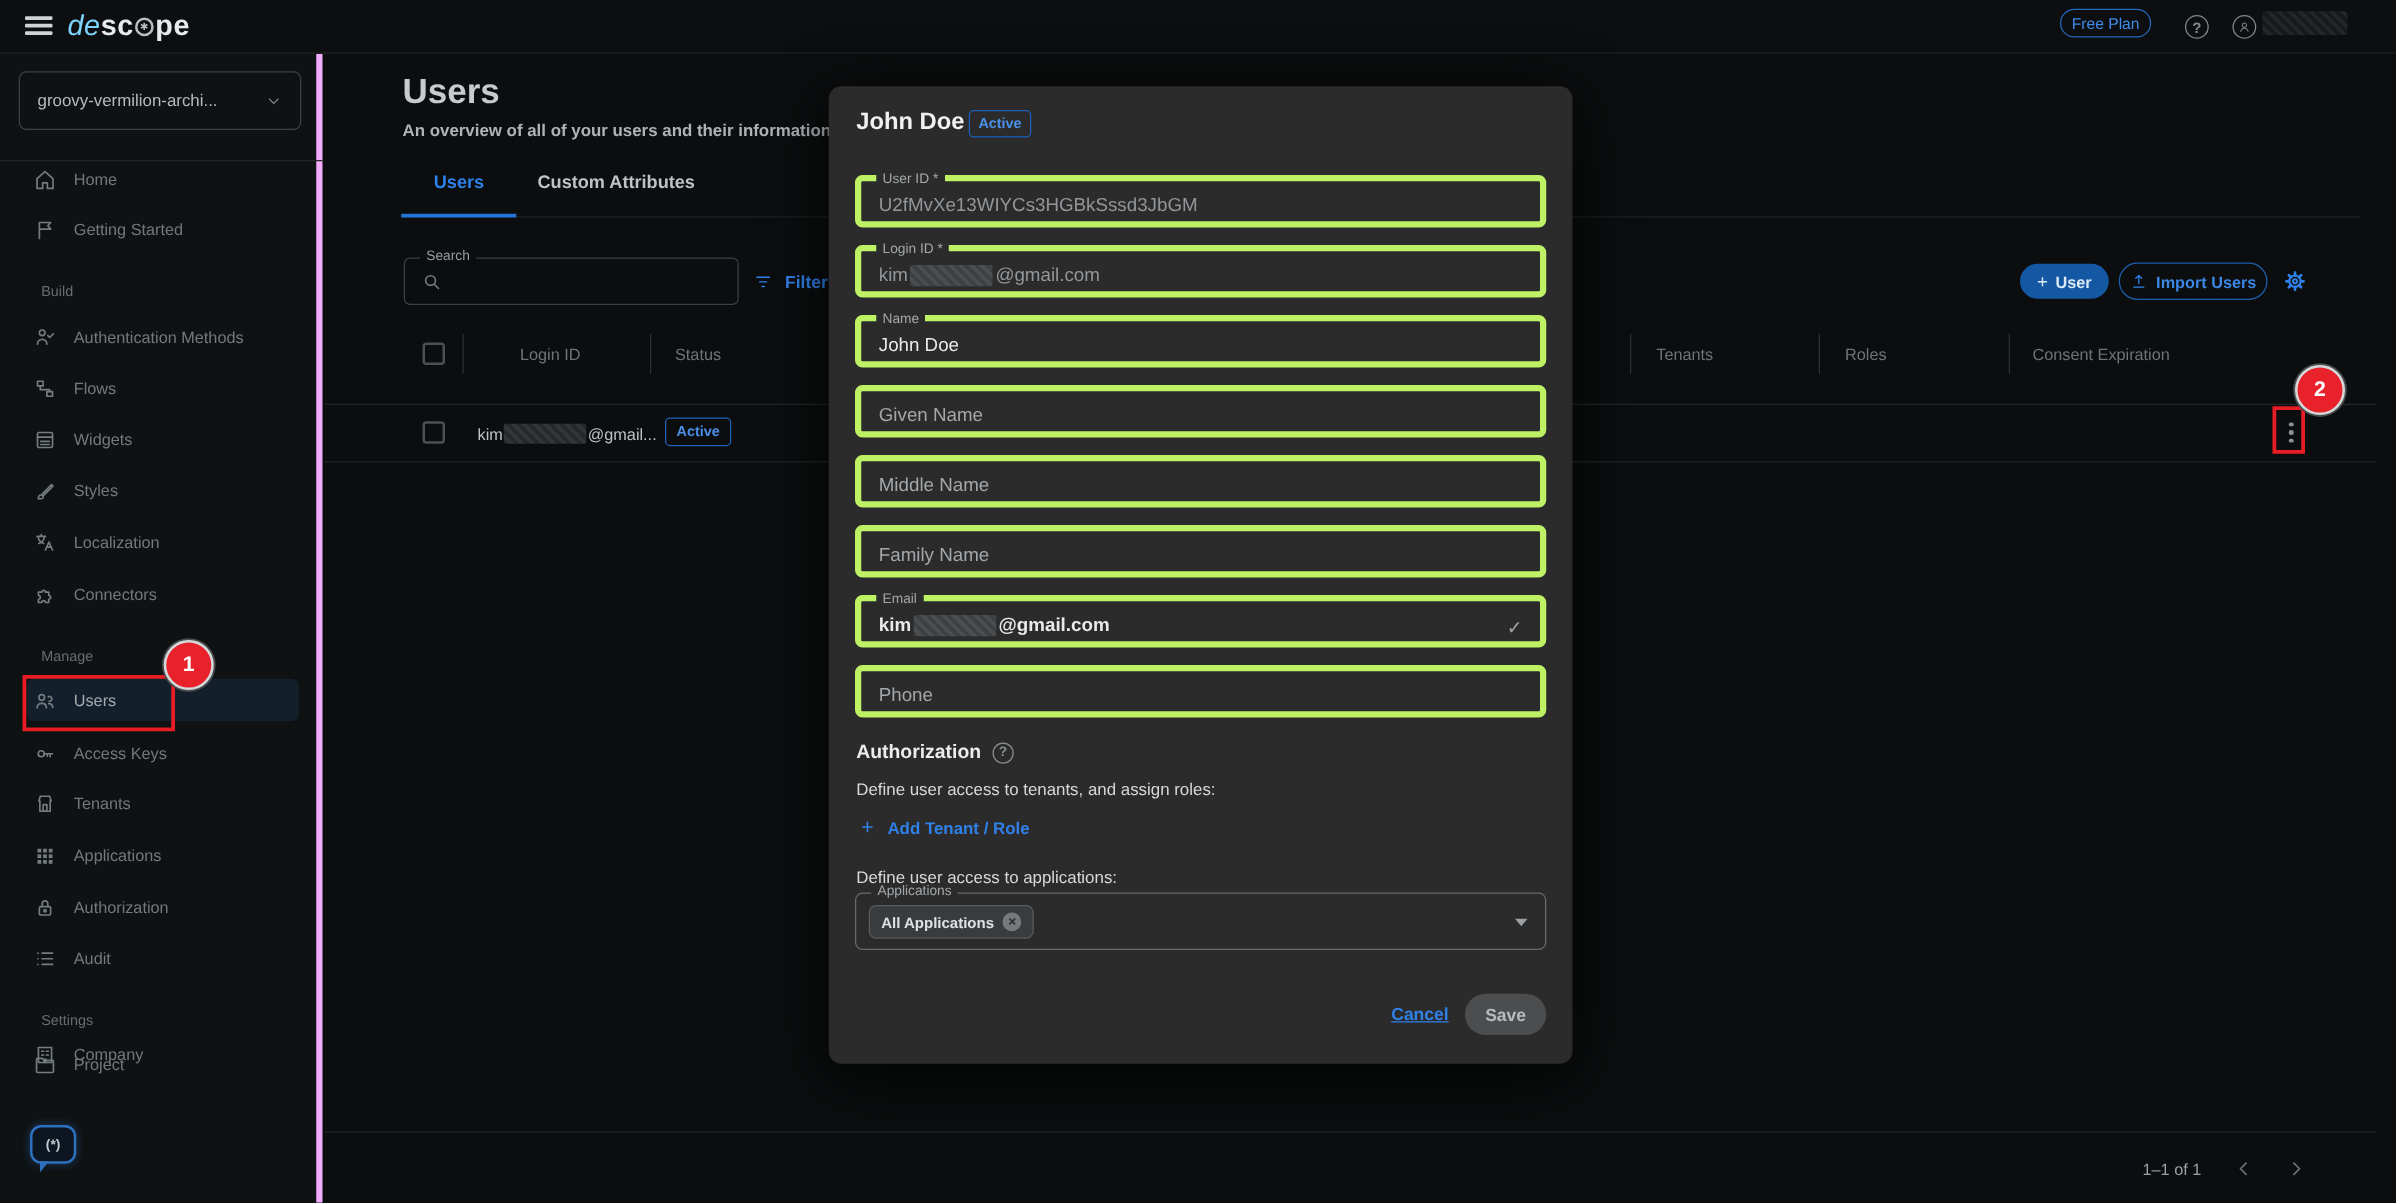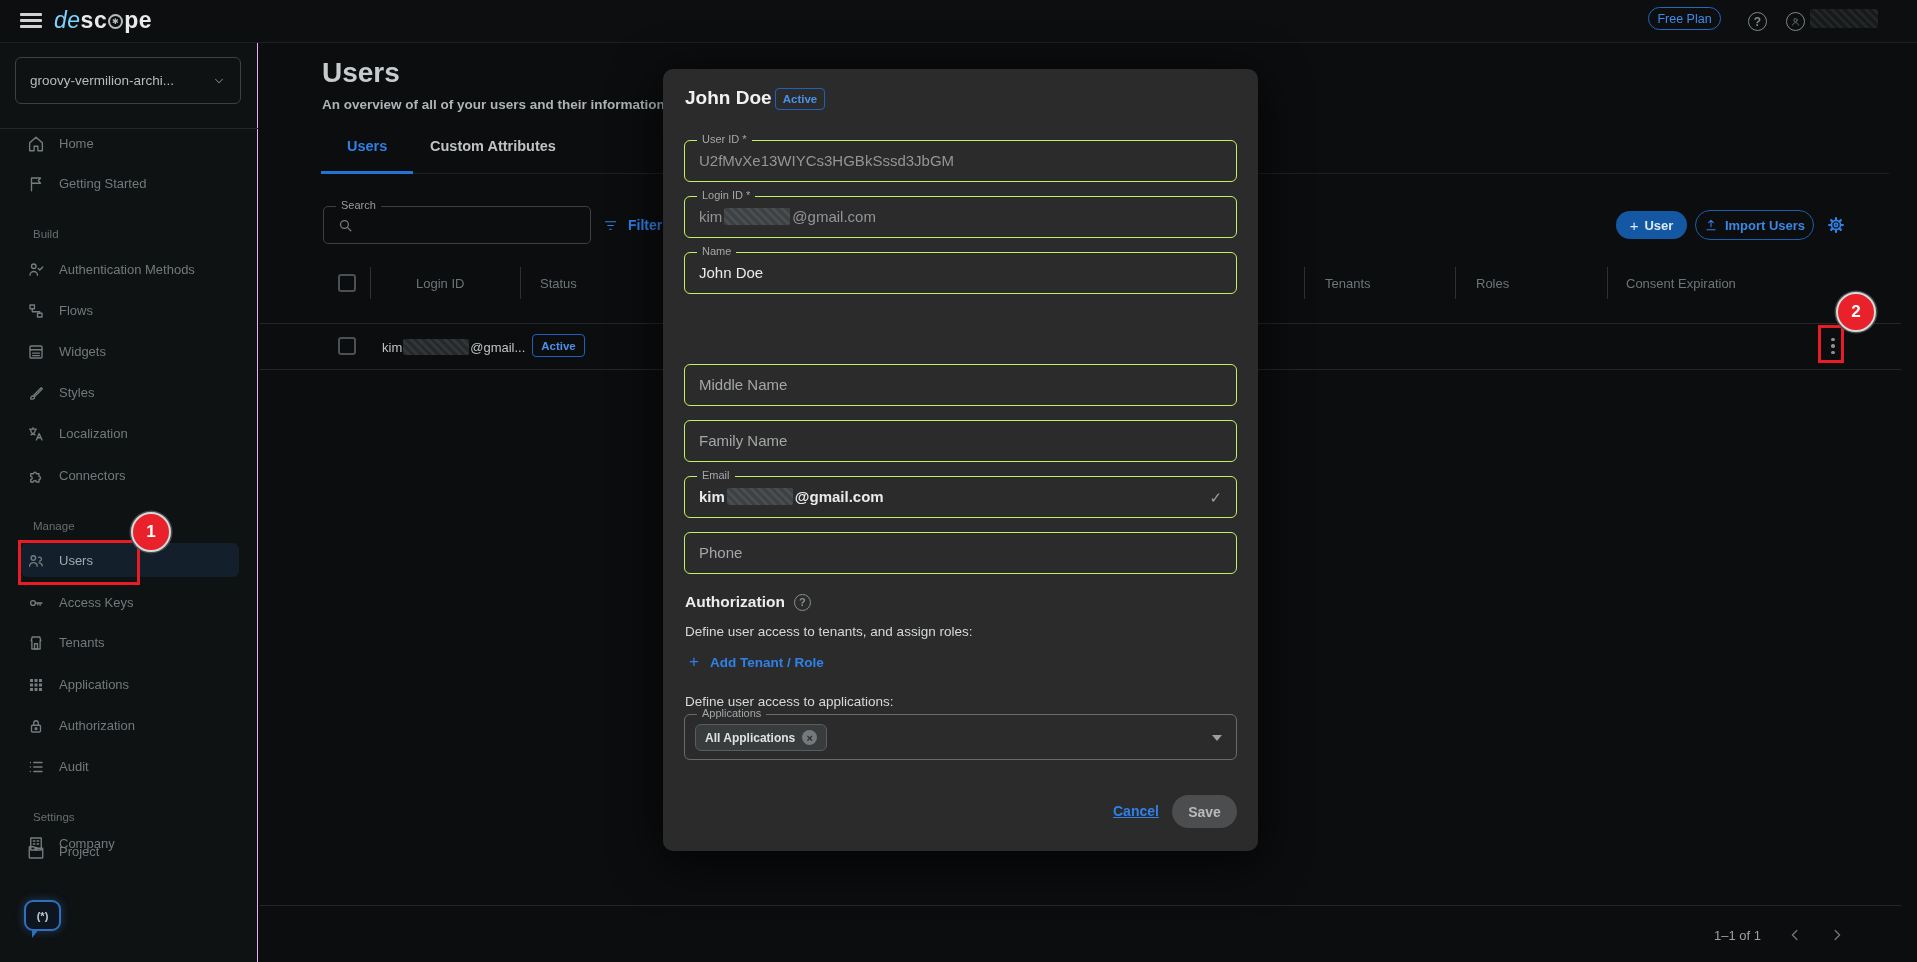--- a/index.html
+++ b/index.html
@@ -24,21 +24,21 @@
     font-size:8px; color:#b7bcbe; }
   .free-plan { position:absolute; left:1648px; top:7px; width:73px; height:23px; border:1.5px solid #2468c0;
     border-radius:999px; color:#3f8bea; font-size:12.5px; display:flex; align-items:center; justify-content:center; cursor:pointer;text-align:right; }
   .circle-ic { position:absolute; width:19px; height:19px; border:1.6px solid #82888b; border-radius:50%;
     color:#82888b; font-size:12px; font-weight:bold; display:flex; align-items:center; justify-content:center; cursor:pointer; }
   .name-redact { position:absolute; left:1810px; top:9px; width:68px; height:19px; border-radius:2px;
     background:repeating-linear-gradient(45deg,#17191a 0 3px,#232627 3px 6px); }
 
   
   .sidebar { position:absolute; left:0; top:43px; width:258px; height:919px;
-    background:#0f1213; border-right:1px solid #f0abfc; z-index:5; }
+    background:#0f1213; border-right:5px solid #f0abfc; z-index:5; }
   .proj-select { position:absolute; left:15px; top:14px; width:226px; height:47px; border:1px solid #3c4143;
     border-radius:6px; display:flex; align-items:center; padding:0 14px; cursor:pointer; }
   .proj-select .txt { font-size:13.5px; color:#b6bbbd; flex:1; }
   .side-divider { position:absolute; left:0; top:85px; width:258px; height:1px; background:#222627; }
   .sec-label { position:absolute; left:33px; font-size:11.5px; color:#666d70; }
   .nav-item { position:absolute; left:0; width:258px; height:41px; display:flex; align-items:center;
     padding-left:27px; cursor:pointer; color:#757c7f; }
   .nav-item .lbl { font-size:13px; margin-left:14px; color:#72797c; }
   .nav-item svg { flex:0 0 auto; }
   .nav-sel-bg { position:absolute; left:21px; top:500px; width:218px; height:34px; background:#13202c; border-radius:6px; }
@@ -88,21 +88,21 @@
 
   .bottom-line { position:absolute; left:2px; top:862px; width:1641px; height:1px; background:#232728; }
   .pagination { position:absolute; left:1456px; top:885px; font-size:13px; color:#9ba0a2; }
   .pg-chev { position:absolute; top:883px; cursor:pointer; }
 
   
   .modal { position:absolute; left:663px; top:69px; width:595px; height:782px; background:#2b2b2c; border-radius:10px;
     box-shadow:0 10px 50px rgba(0,0,0,.75); z-index:50; }
   .m-title { position:absolute; left:22px; top:18px; font-size:19px; font-weight:bold; color:#f0f2f2; }
   .m-badge { position:absolute; left:112px; top:19px; width:50px; height:22px; }
-  .mfield { position:absolute; left:21px; width:553px; height:42px; border:1px solid #bef264; border-radius:6px; cursor:text; }
+  .mfield { position:absolute; left:21px; width:553px; height:42px; border:5px solid #bef264; border-radius:6px; cursor:text; }
   .mfield .flabel { position:absolute; left:12px; top:-8px; font-size:11px; color:#a3a7a9; background:#2b2b2c; padding:0 5px; }
   .mfield .fval { position:absolute; left:14px; top:11px; font-size:15px; color:#e8eaeb; display:flex; align-items:center; }
   .mfield .fval.muted { color:#929699; }
   .mfield .fph { position:absolute; left:14px; top:11px; font-size:15px; color:#a3a7a9; }
   .redact-md { display:inline-block; width:66px; height:17px; margin:0 2px; border-radius:2px;
     background:repeating-linear-gradient(45deg,#3e4143 0 3px,#4b4e50 3px 6px); }
   .fcheck { position:absolute; right:14px; top:12px; color:#9da2a4; font-size:15px; }
   .m-sec-head { position:absolute; left:22px; top:524px; font-size:15.5px; font-weight:bold; color:#eceeee;
     display:flex; align-items:center; gap:9px; }
   .m-help { width:17px; height:17px; border:1.6px solid #8a8f92; border-radius:50%; color:#8a8f92; font-size:11px;
@@ -385,20 +385,23 @@
       <span class="redact-md"></span>
       <span>@gmail.com</span>
     </span>
   </div>
 
   <div class="mfield" style="top:183px;">
     <span class="flabel">Name</span>
     <span class="fval">John Doe</span>
   </div>
 
+  <div class="mfield" style="top:239px;">
+    <span class="fph">Given Name</span>
+  </div>
   <div class="mfield" style="top:295px;">
     <span class="fph">Middle Name</span>
   </div>
   <div class="mfield" style="top:351px;">
     <span class="fph">Family Name</span>
   </div>
 
   <div class="mfield" style="top:407px;">
     <span class="flabel">Email</span>
     <span class="fval" style="font-weight:bold;">

